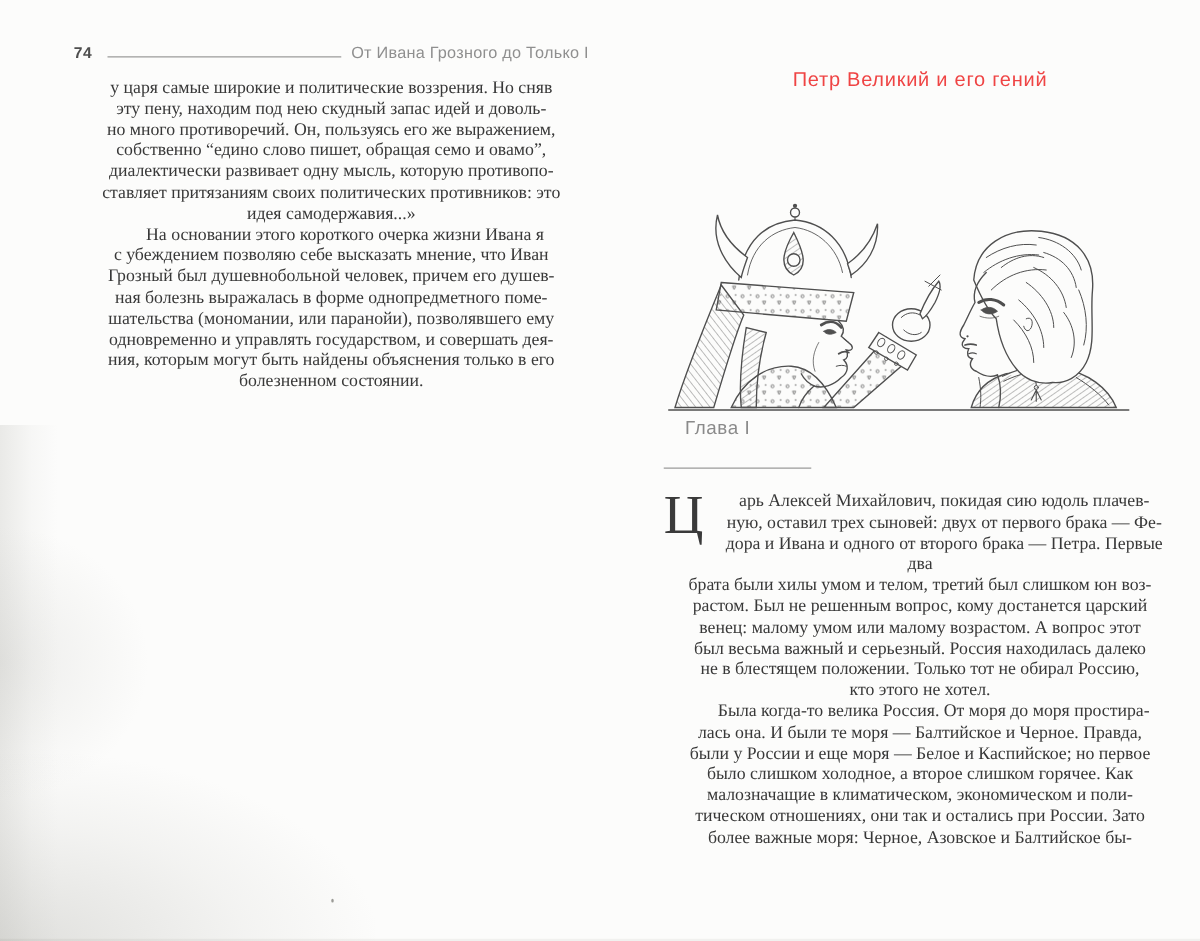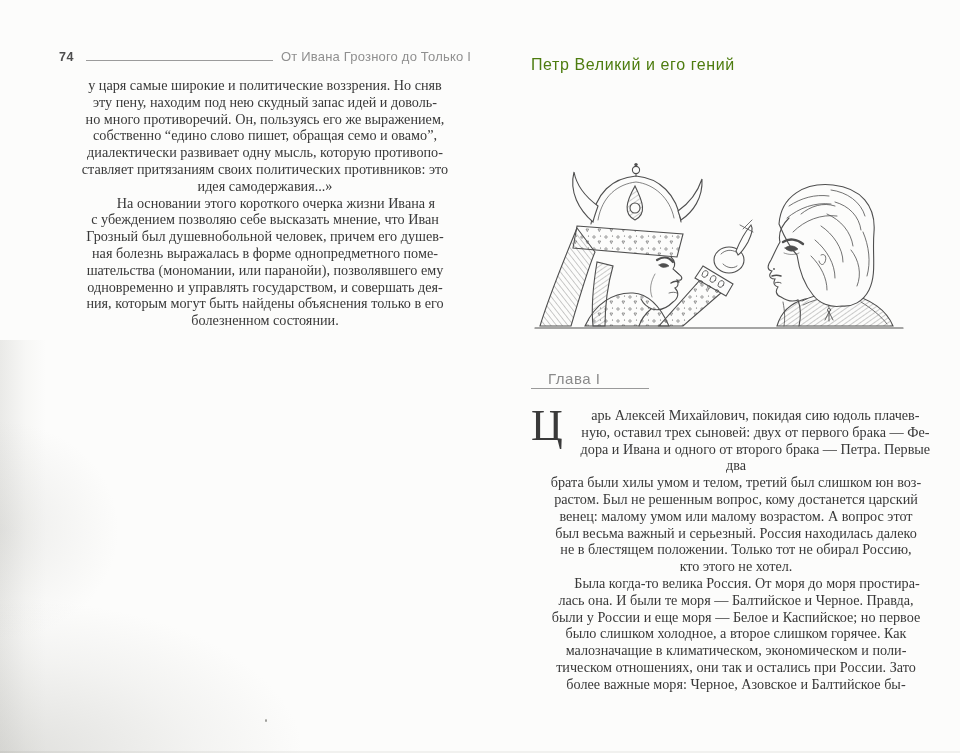--- a/index.html
+++ b/index.html
@@ -28,21 +28,21 @@
   .bottom-edge{
     position:absolute;left:0;bottom:0;width:100%;height:2px;
     background:rgba(60,60,55,0.06);
   }
   .speck{
     position:absolute;left:265px;top:719px;width:2px;height:3px;
     background:#9a9a96;border-radius:50%;
   }
 
   
-  .page-left{position:absolute;left:59px;top:49px;width:412px;}
+  .page-left{position:absolute;left:59px;top:34px;width:412px;}
   .running-head{display:flex;align-items:baseline;height:16px;}
   .folio{
     font-family:"Liberation Sans", sans-serif;
     font-size:12.5px;font-weight:700;color:#4e4e4e;letter-spacing:0.5px;
   }
   .head-rule{flex:1;border-bottom:1.5px solid #9b9b9b;margin:0 8px 3px 12px;}
   .running-title{
     font-family:"Liberation Sans", sans-serif;
     font-size:13px;color:#8f8f8f;letter-spacing:0.2px;white-space:nowrap;
   }
@@ -50,28 +50,28 @@
   .para{
     margin:0;font-size:14.2px;line-height:16.8px;
     white-space:pre-line;text-align:center;color:#383838;
   }
   .para.indent{text-indent:22px;font-family:Liberation Serif, serif;}
 
   
   .page-right{position:absolute;left:531px;top:56px;width:410px;}
   .chapter-title{
     font-family:"Liberation Sans", sans-serif;
-    font-size:16px;color:#4d7c0f;letter-spacing:0.6px;
-    text-align:left;height:20px;
+    font-size:16px;color:#ef4444;letter-spacing:0.6px;
+    text-align:center;height:20px;
   }
   .illustration{margin-top:86px;height:172px;}
   .illustration svg{display:block;}
   .section-head{
-    margin-top:36px;width:118px;
-    border-bottom:1.5px solid #9a9a9a;padding-bottom:0;
+    width:118px;
+    border-bottom:1.5px solid #9a9a9a;padding-bottom:22px;
   }
   .section-head-label{
     font-family:"Liberation Sans", sans-serif;
     font-size:15px;color:#8a8a8a;letter-spacing:0.5px;margin-left:17px;
   }
   .page-right .page-body{margin-top:18px;}
   .dropcap{
     float:left;
     font-size:44px;line-height:33px;
     padding:2px 7px 0 0;

